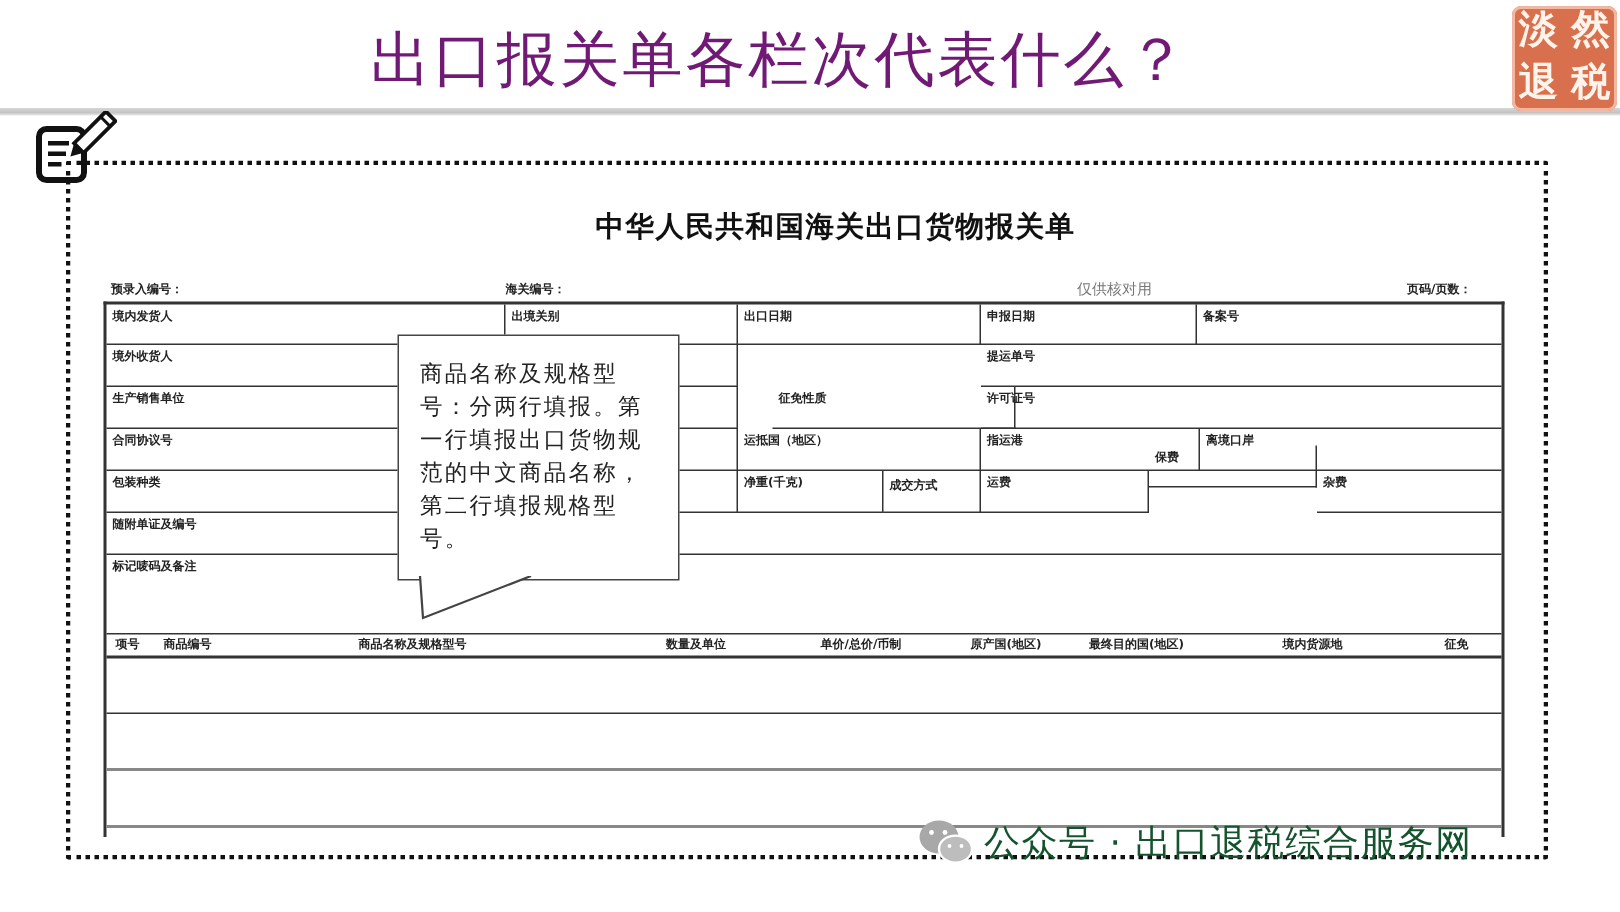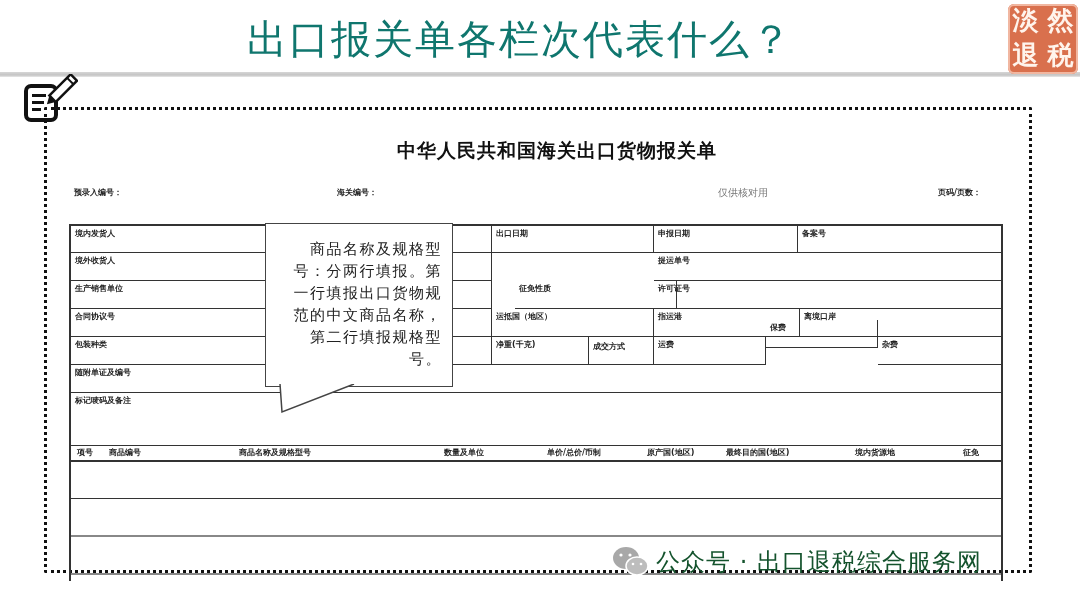--- a/index.html
+++ b/index.html
@@ -6,21 +6,21 @@
   body {
     width: 1080px; height: 608px; position: relative; overflow: hidden;
     background: #ffffff;
     font-family: "DejaVu Serif", "Liberation Serif", serif;
     color: #111;
   }
   .slide-title {
     position: absolute; left: 0; top: 12px; width: 1040px;
     text-align: center; font-size: 40px; letter-spacing: 2px;
     font-family: "DejaVu Serif", "Liberation Serif", serif; font-weight: normal;
-    color: #0f766e;
+    color: #701a75;
   }
   .title-rule {
     position: absolute; left: 0; top: 72px; width: 1080px; height: 5px;
     background: linear-gradient(#d6d6d6, #c4c4c4 60%, #e8e8e8);
   }
   .seal {
     position: absolute; left: 1008px; top: 4px; width: 70px; height: 70px;
     background: #d9704d; border-radius: 6px;
     display: grid; grid-template-columns: 1fr 1fr; grid-template-rows: 1fr 1fr;
     box-shadow: inset 0 0 0 2px #f1b7a1;
@@ -42,39 +42,37 @@
   }
   .meta {
     position: absolute; top: 187px; font-size: 8px; font-weight: bold;
     font-family: "DejaVu Sans", sans-serif; color: #222;
   }
   .meta.note { font-weight: normal; font-size: 10px; color: #777; top: 186px; font-family: "DejaVu Serif", serif; }
   .form {
     position: absolute; left: 69px; top: 201px; width: 934px; height: 357px;
     border-left: 2px solid #333; border-right: 2px solid #333; border-top: 2px solid #333;
     box-sizing: border-box;
-    margin-top: 23px;
   }
   .cell {
     position: absolute; border-right: 1.5px solid #333; border-bottom: 1.5px solid #333;
     box-sizing: border-box; font-family: "DejaVu Sans", sans-serif; font-weight: bold;
     font-size: 8px; color: #222; padding: 2px 4px; white-space: nowrap; overflow: hidden;
   }
   .cell.noright { border-right: none; }
   .hline { position: absolute; left: 0; width: 100%; height: 0; border-top: 1.5px solid #333; }
   .hline.grey { border-top: 2px solid #888; }
   .goods-head {
     position: absolute; top: 221px; font-size: 8px; font-weight: bold;
     font-family: "DejaVu Sans", sans-serif; color: #222; white-space: nowrap;
   }
   .callout {
     position: absolute; left: 265px; top: 223px; width: 188px; height: 164px;
     background: #fff; border: 1.5px solid #444; box-sizing: border-box; z-index: 5;
     padding: 14px 10px 0 14px;
-    text-align: right;
   }
   .callout-text {
     font-family: "DejaVu Serif", "Liberation Serif", serif; font-size: 15px; line-height: 22px;
     letter-spacing: 1.5px; color: #222; word-break: break-all;
   }
   .callout-tail { position: absolute; left: 278px; top: 384px; z-index: 6; }
   .watermark {
     position: absolute; left: 612px; top: 546px; display: flex; align-items: center; gap: 6px;
     z-index: 8;
   }

